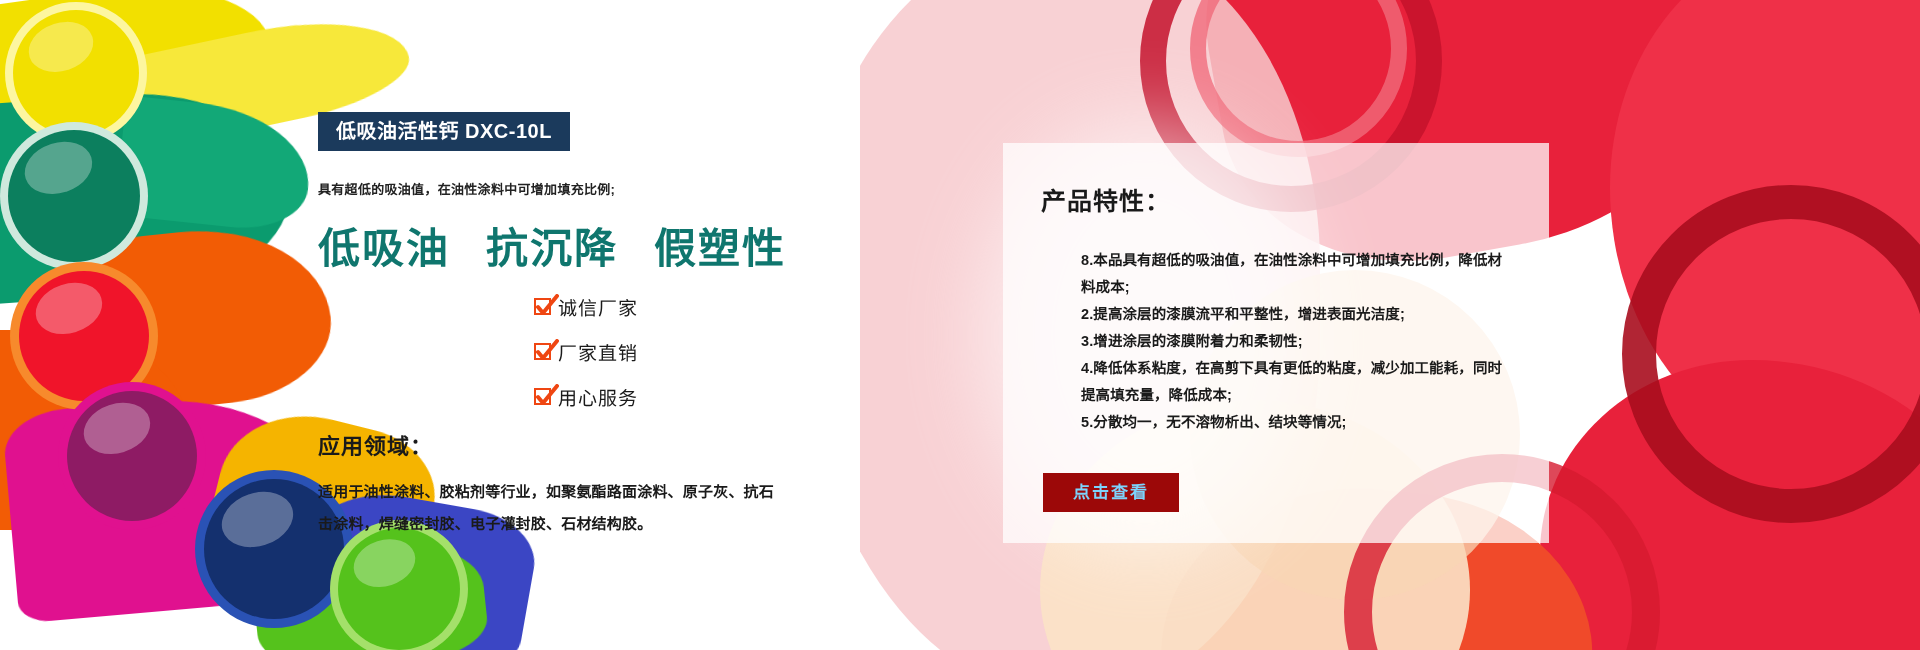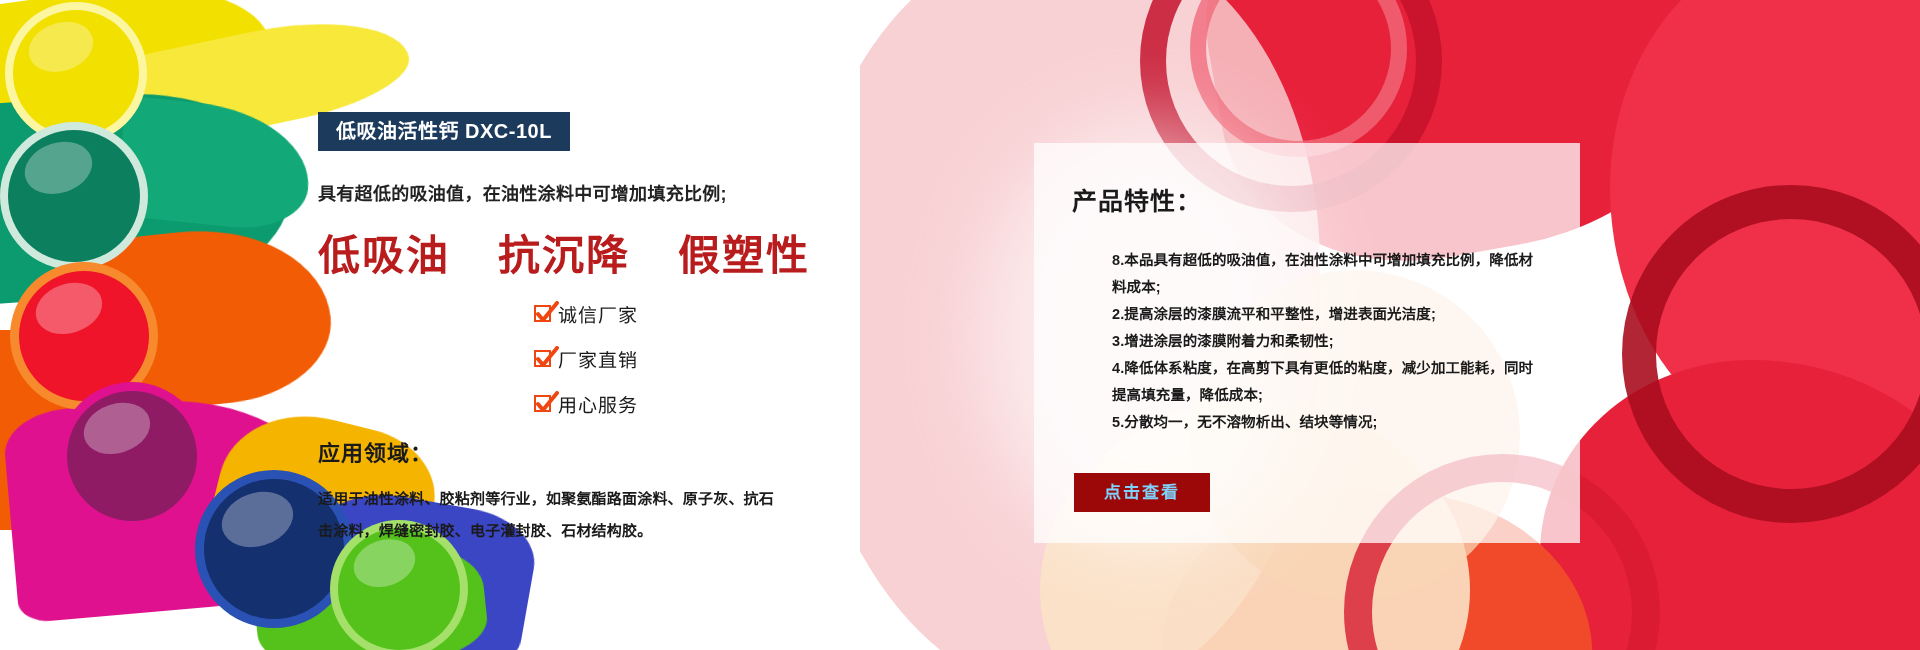--- a/index.html
+++ b/index.html
@@ -36,29 +36,29 @@
     display:inline-block;
     background:#1b3a5c;
     color:#ffffff;
     font-size:20px;font-weight:bold;letter-spacing:.5px;
     padding:9px 18px 10px 18px;
     line-height:1;
     white-space:nowrap;
   }
   .lead-line{
     margin-top:28px;
-    font-size:18px;color:#222222;font-weight:bold;
+    font-size:13px;color:#222222;font-weight:bold;
     letter-spacing:.3px;white-space:nowrap;
   }
   .headline{
     margin-top:16px;
     font-family:"DejaVu Serif","Liberation Serif",serif;
-    font-size:42px;font-weight:bold;color:#b91c1c;
+    font-size:42px;font-weight:bold;color:#0f766e;
     letter-spacing:2px;white-space:nowrap;
-    display:flex;gap:48px;text-align:center;
+    display:flex;gap:36px;text-align:center;
   }
   .tagrow{
     margin-top:18px;margin-left:16px;
     display:flex;align-items:center;gap:18px;white-space:nowrap;flex-direction:column;
   }
   .tagitem{display:flex;align-items:center;gap:7px;}
   .checkbox{
     position:relative;width:17px;height:17px;flex:0 0 17px;
     border:2px solid #ef4612;box-sizing:border-box;
   }
@@ -74,21 +74,20 @@
   .apply-body{
     margin-top:16px;
     font-size:15px;color:#1a1a1a;font-weight:bold;
     line-height:32px;letter-spacing:.2px;width:470px;
   }
 
   
   .panel{
     position:absolute;left:1003px;top:143px;width:546px;height:400px;
     background:rgba(255,255,255,.74);
-    margin-left:31px;
   }
   .panel-inner{padding:38px 34px 0 38px;}
   .panel-title{
     font-size:25px;font-weight:bold;color:#1a1a1a;letter-spacing:1px;
   }
   .panel-list{
     margin-top:30px;
     font-size:14.5px;color:#1a1a1a;font-weight:bold;
     line-height:27px;letter-spacing:.1px;
   }

